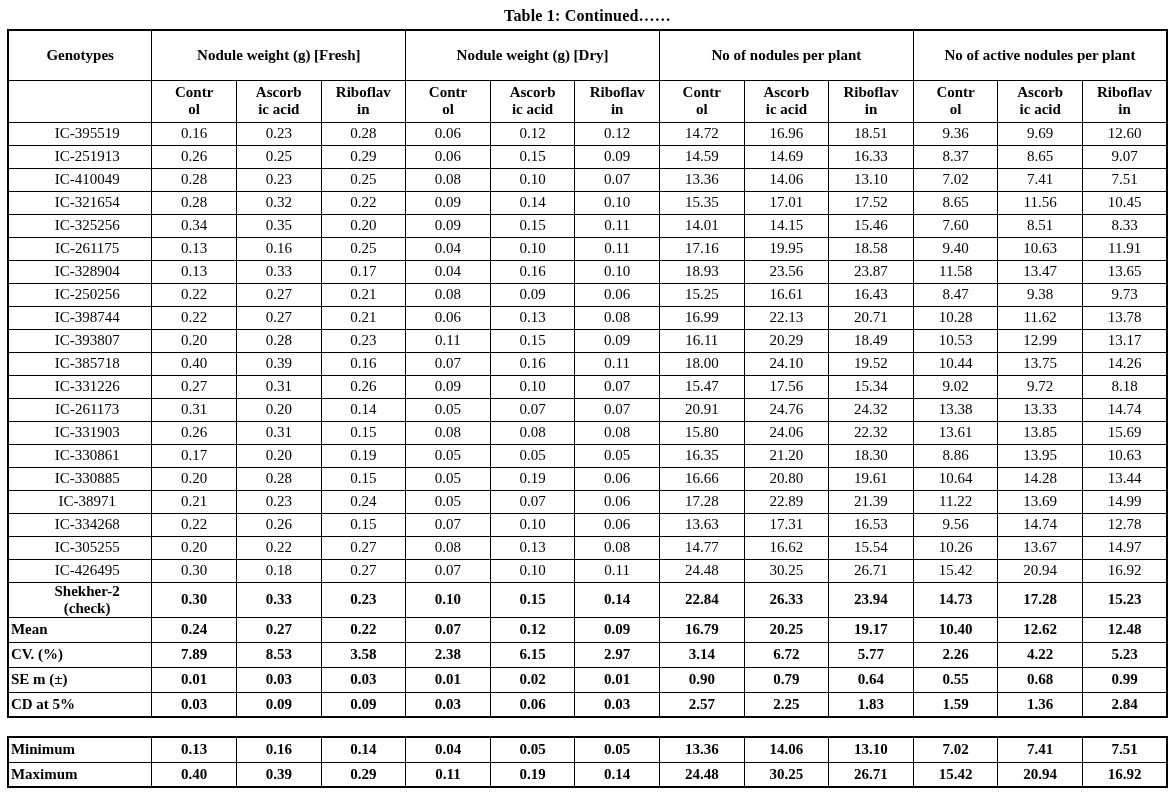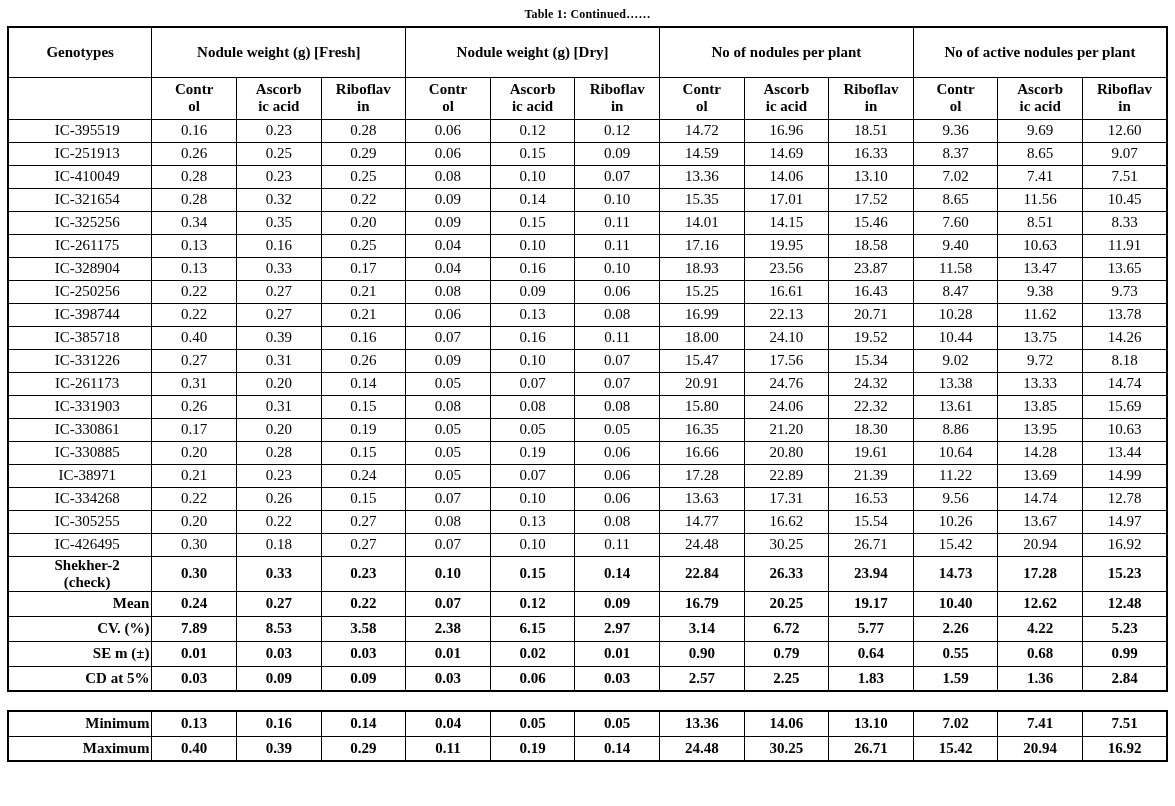--- a/index.html
+++ b/index.html
@@ -1,40 +1,40 @@
 <!DOCTYPE html>
 <html><head>
 <meta charset="utf-8">
 <style>
   html,body { margin:0; padding:0; background:#ffffff; }
   body {
     width:1175px; height:806px; overflow:hidden;
     font-family:"Liberation Serif", serif; color:#000;
   }
   .title {
-    text-align:center; font-weight:bold; font-size:12px;
+    text-align:center; font-weight:bold; font-size:16px;
     padding:7px 0 4px 0; letter-spacing:0.2px;border-radius:9px;
   }
   table {
     border-collapse:collapse; table-layout:fixed;
     width:1160px; margin:0 auto;
     border:2px solid #000;
   }
   th, td {
     border:1px solid #000;
     font-size:15px; text-align:center; vertical-align:middle;
     padding:0 2px; white-space:pre-line; overflow:hidden;
   }
   thead th { font-weight:bold; }
   tr.grp-row { height:50px; }
   tr.sub-row { height:42px; }
   tbody tr.data-row { height:23px; }
   tbody tr.sum-row { height:25px; font-weight:bold; }
   td.geno { text-align:center; padding-left:16px; }
-  td.sumlabel { text-align:right; font-weight:bold; }
+  td.sumlabel { text-align:left; font-weight:bold; }
   .b { font-weight:bold; }
   .mm-wrap { margin-top:18px; }
   table.mm tbody tr { height:25px; font-weight:bold; }
 </style>
 </head>
 <body>
 
 <div class="title">Table 1: Continued……</div>
 
 <table class="main">
@@ -208,20 +208,35 @@
         <td>0.21</td>
         <td>0.06</td>
         <td>0.13</td>
         <td>0.08</td>
         <td>16.99</td>
         <td>22.13</td>
         <td>20.71</td>
         <td>10.28</td>
         <td>11.62</td>
         <td>13.78</td>
+      </tr>
+      <tr class="data-row">
+        <td class="geno">IC-393807</td>
+        <td>0.20</td>
+        <td>0.28</td>
+        <td>0.23</td>
+        <td>0.11</td>
+        <td>0.15</td>
+        <td>0.09</td>
+        <td>16.11</td>
+        <td>20.29</td>
+        <td>18.49</td>
+        <td>10.53</td>
+        <td>12.99</td>
+        <td>13.17</td>
       </tr>
       <tr class="data-row">
         <td class="geno">IC-385718</td>
         <td>0.40</td>
         <td>0.39</td>
         <td>0.16</td>
         <td>0.07</td>
         <td>0.16</td>
         <td>0.11</td>
         <td>18.00</td>

